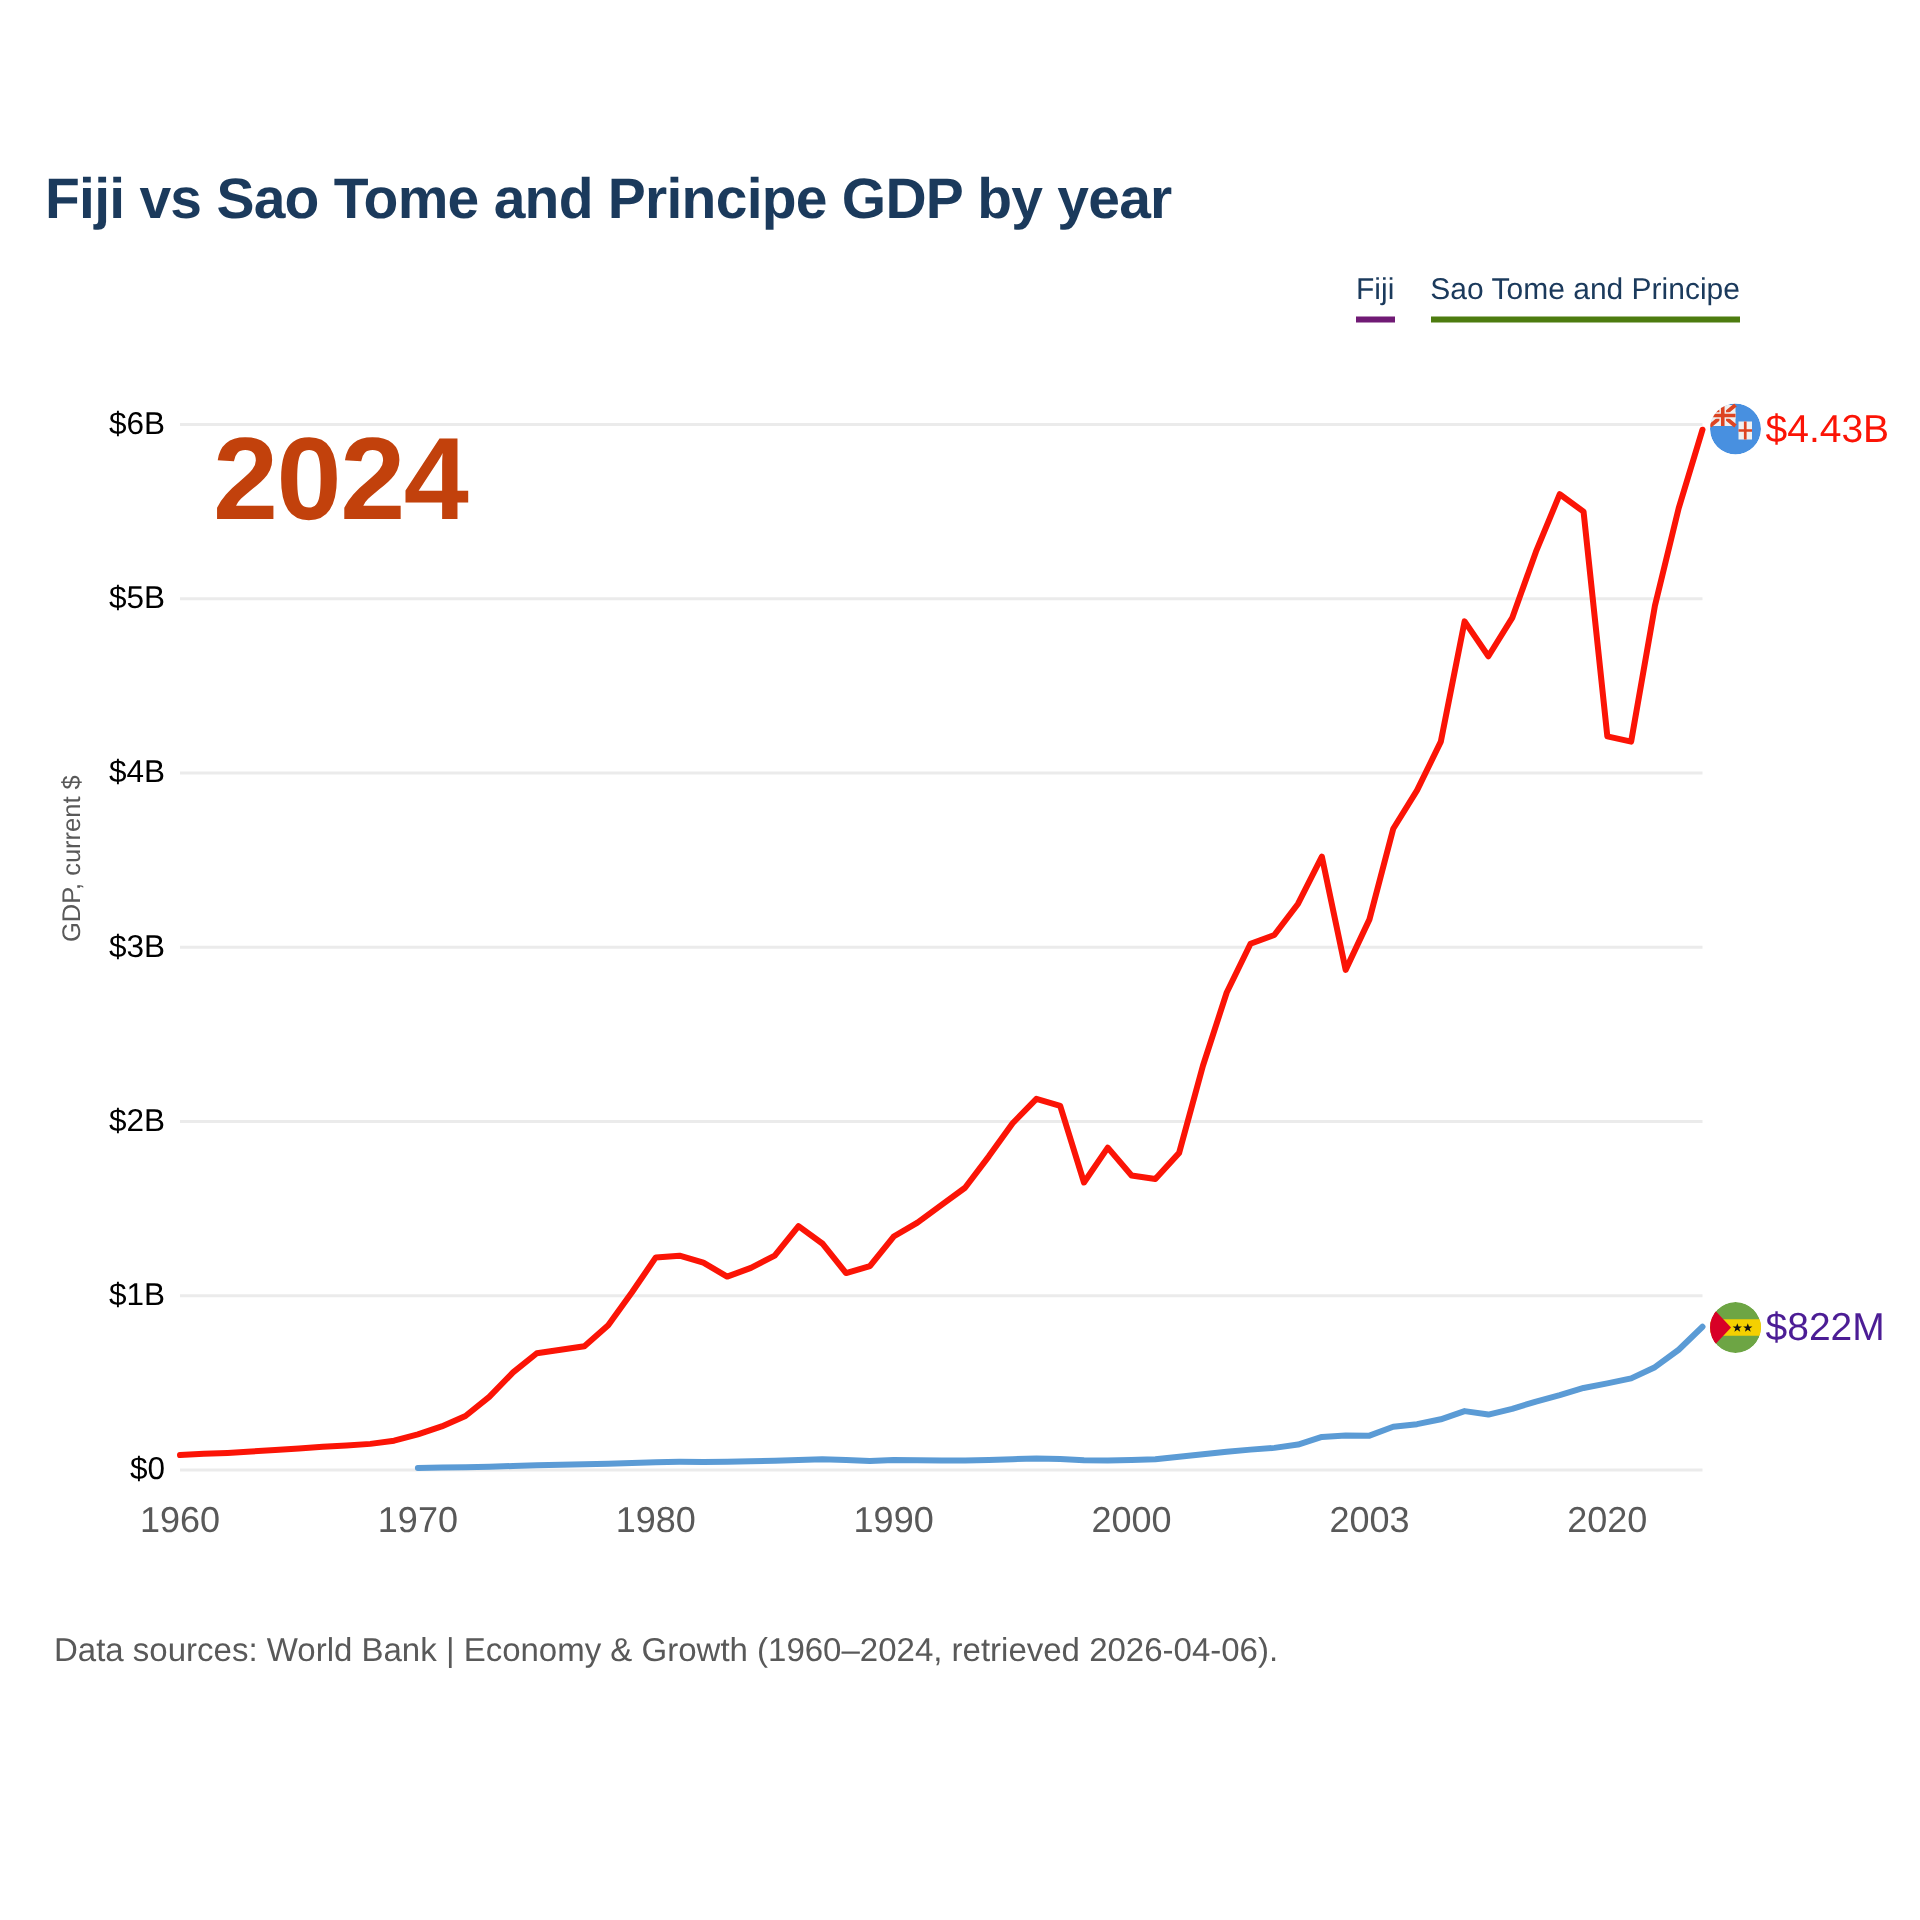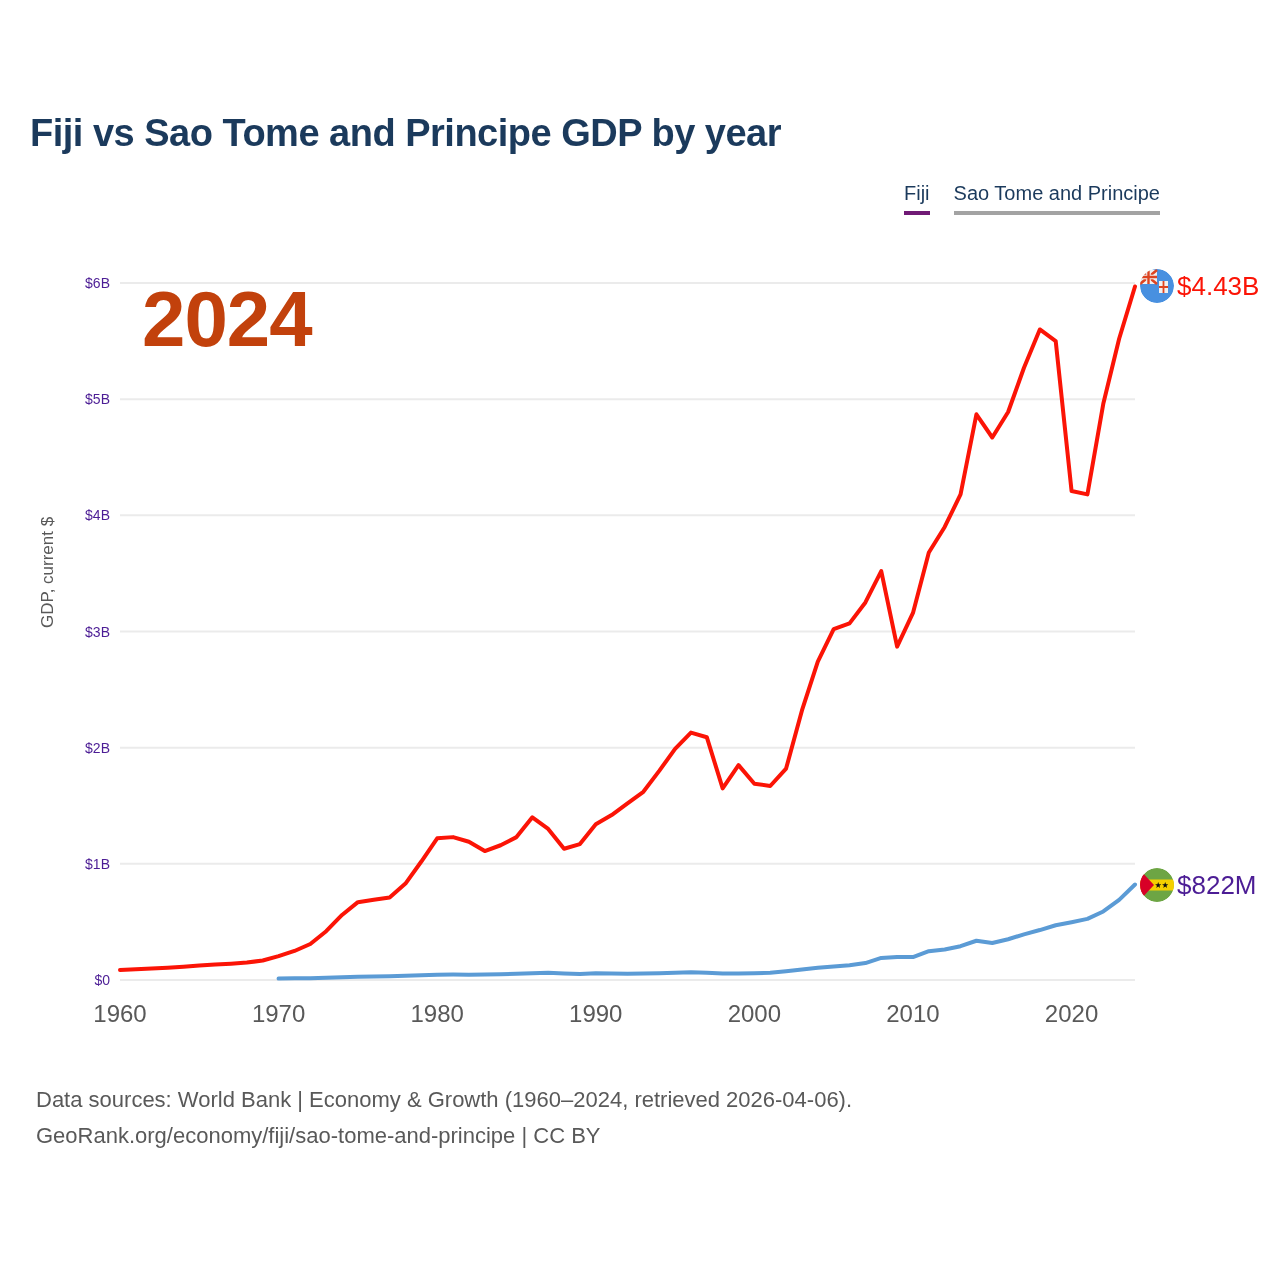--- a/index.html
+++ b/index.html
@@ -39,32 +39,32 @@
     align-items: flex-start;
     gap: 24px;
   }
   .legend-item {
     font-size: 20px;
     color: #1b3a5c;
     padding-bottom: 6px;
     white-space: nowrap;
   }
   .legend-item.fiji { border-bottom: 4px solid #701a75; }
-  .legend-item.stp  { border-bottom: 4px solid #a3a3a3; }
+  .legend-item.stp  { border-bottom: 4px solid #4d7c0f; }
 
   #plot {
     position: absolute;
     left: 0; top: 0;
     width: 1280px;
     height: 1280px;
   }
   .ytick-label {
     position: absolute;
-    font-size: 14px;
-    color: #4c1d95;
+    font-size: 21px;
+    color: #000000;
     text-align: right;
     width: 80px;
     transform: translateY(-50%);
   }
   .xtick-label {
     position: absolute;
     font-size: 24px;
     color: #595959;
     text-align: center;
     width: 110px;
@@ -158,21 +158,21 @@
       <div class="ytick-label" style="left: 30px; top: 515.333px;">$4B</div>
       <div class="ytick-label" style="left: 30px; top: 399.167px;">$5B</div>
       <div class="ytick-label" style="left: 30px; top: 283px;">$6B</div>
     </div>
   <div id="xtick-container">
       <div class="xtick-label" style="left: 120px;">1960</div>
       <div class="xtick-label" style="left: 278.594px;">1970</div>
       <div class="xtick-label" style="left: 437.188px;">1980</div>
       <div class="xtick-label" style="left: 595.781px;">1990</div>
       <div class="xtick-label" style="left: 754.375px;">2000</div>
-      <div class="xtick-label" style="left: 912.969px;">2010</div>
+      <div class="xtick-label" style="left: 912.969px;">2003</div>
       <div class="xtick-label" style="left: 1071.56px;">2020</div>
     </div>
 
   <div class="flag" id="flag-fiji" style="left: 1157px; top: 286.485px;">
     <svg viewBox="0 0 34 34" width="34" height="34">
       <circle cx="17" cy="17" r="17" fill="#4890e0"></circle>
       <rect x="0" y="1" width="17" height="14" fill="#f0f0f0"></rect>
       <path d="M0 1 L17 15 M17 1 L0 15" stroke="#d42" stroke-width="2.6"></path>
       <path d="M8.5 1 L8.5 15 M0 8 L17 8" stroke="#f0f0f0" stroke-width="4.4"></path>
       <path d="M8.5 1 L8.5 15 M0 8 L17 8" stroke="#d42" stroke-width="2.4"></path>
@@ -189,16 +189,15 @@
       <polygon points="18.2,14.1 19,16.3 21.3,16.3 19.45,17.7 20.15,19.9 18.2,18.5 16.25,19.9 16.95,17.7 15.1,16.3 17.4,16.3" fill="#111"></polygon>
       <polygon points="25.2,14.1 26,16.3 28.3,16.3 26.45,17.7 27.15,19.9 25.2,18.5 23.25,19.9 23.95,17.7 22.1,16.3 24.4,16.3" fill="#111"></polygon>
     </svg>
   </div>
 
   <div class="endlabel fiji" id="endlabel-fiji" style="left: 1177px; top: 286.485px;">$4.43B</div>
   <div class="endlabel stp" id="endlabel-stp" style="left: 1177px; top: 884.511px;">$822M</div>
 
   <div class="footer">
     <div>Data sources: World Bank | Economy &amp; Growth (1960–2024, retrieved 2026-04-06).</div>
-    <div>GeoRank.org/economy/fiji/sao-tome-and-principe | CC BY</div>
   </div>
 
 </div>
 
 </body></html>

